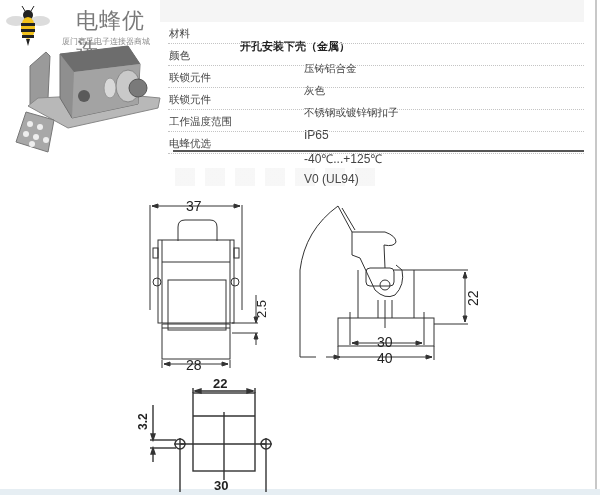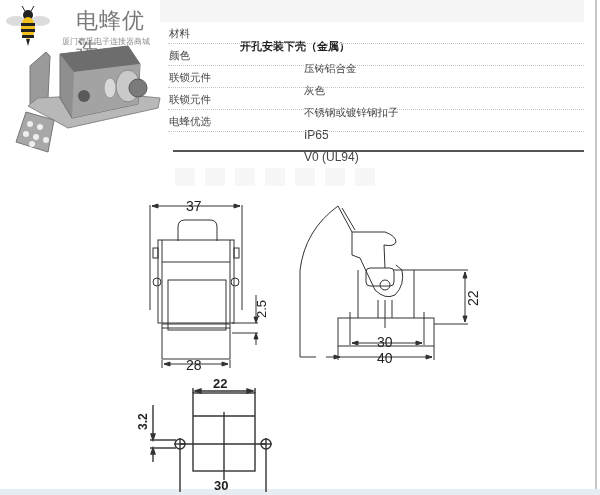--- a/index.html
+++ b/index.html
@@ -114,20 +114,24 @@
     <span class="k">颜色</span>
     <span class="v">灰色</span>
   </div>
   <div class="spec-row">
     <span class="k">联锁元件</span>
     <span class="v">不锈钢或镀锌钢扣子</span>
   </div>
   <div class="spec-row">
     <span class="k">联锁元件</span>
     <span class="v mono">IP65</span>
+  </div>
+  <div class="spec-row">
+    <span class="k">工作温度范围</span>
+    <span class="v mono">-40℃...+125℃</span>
   </div>
   <div class="spec-row">
     <span class="k">电蜂优选</span>
     <span class="v mono">V0 (UL94)</span>
   </div>
 </div>
 <div class="spec-end"></div>
 <div class="faint"></div>
 
 <svg class="drawing" viewBox="0 0 600 495">

